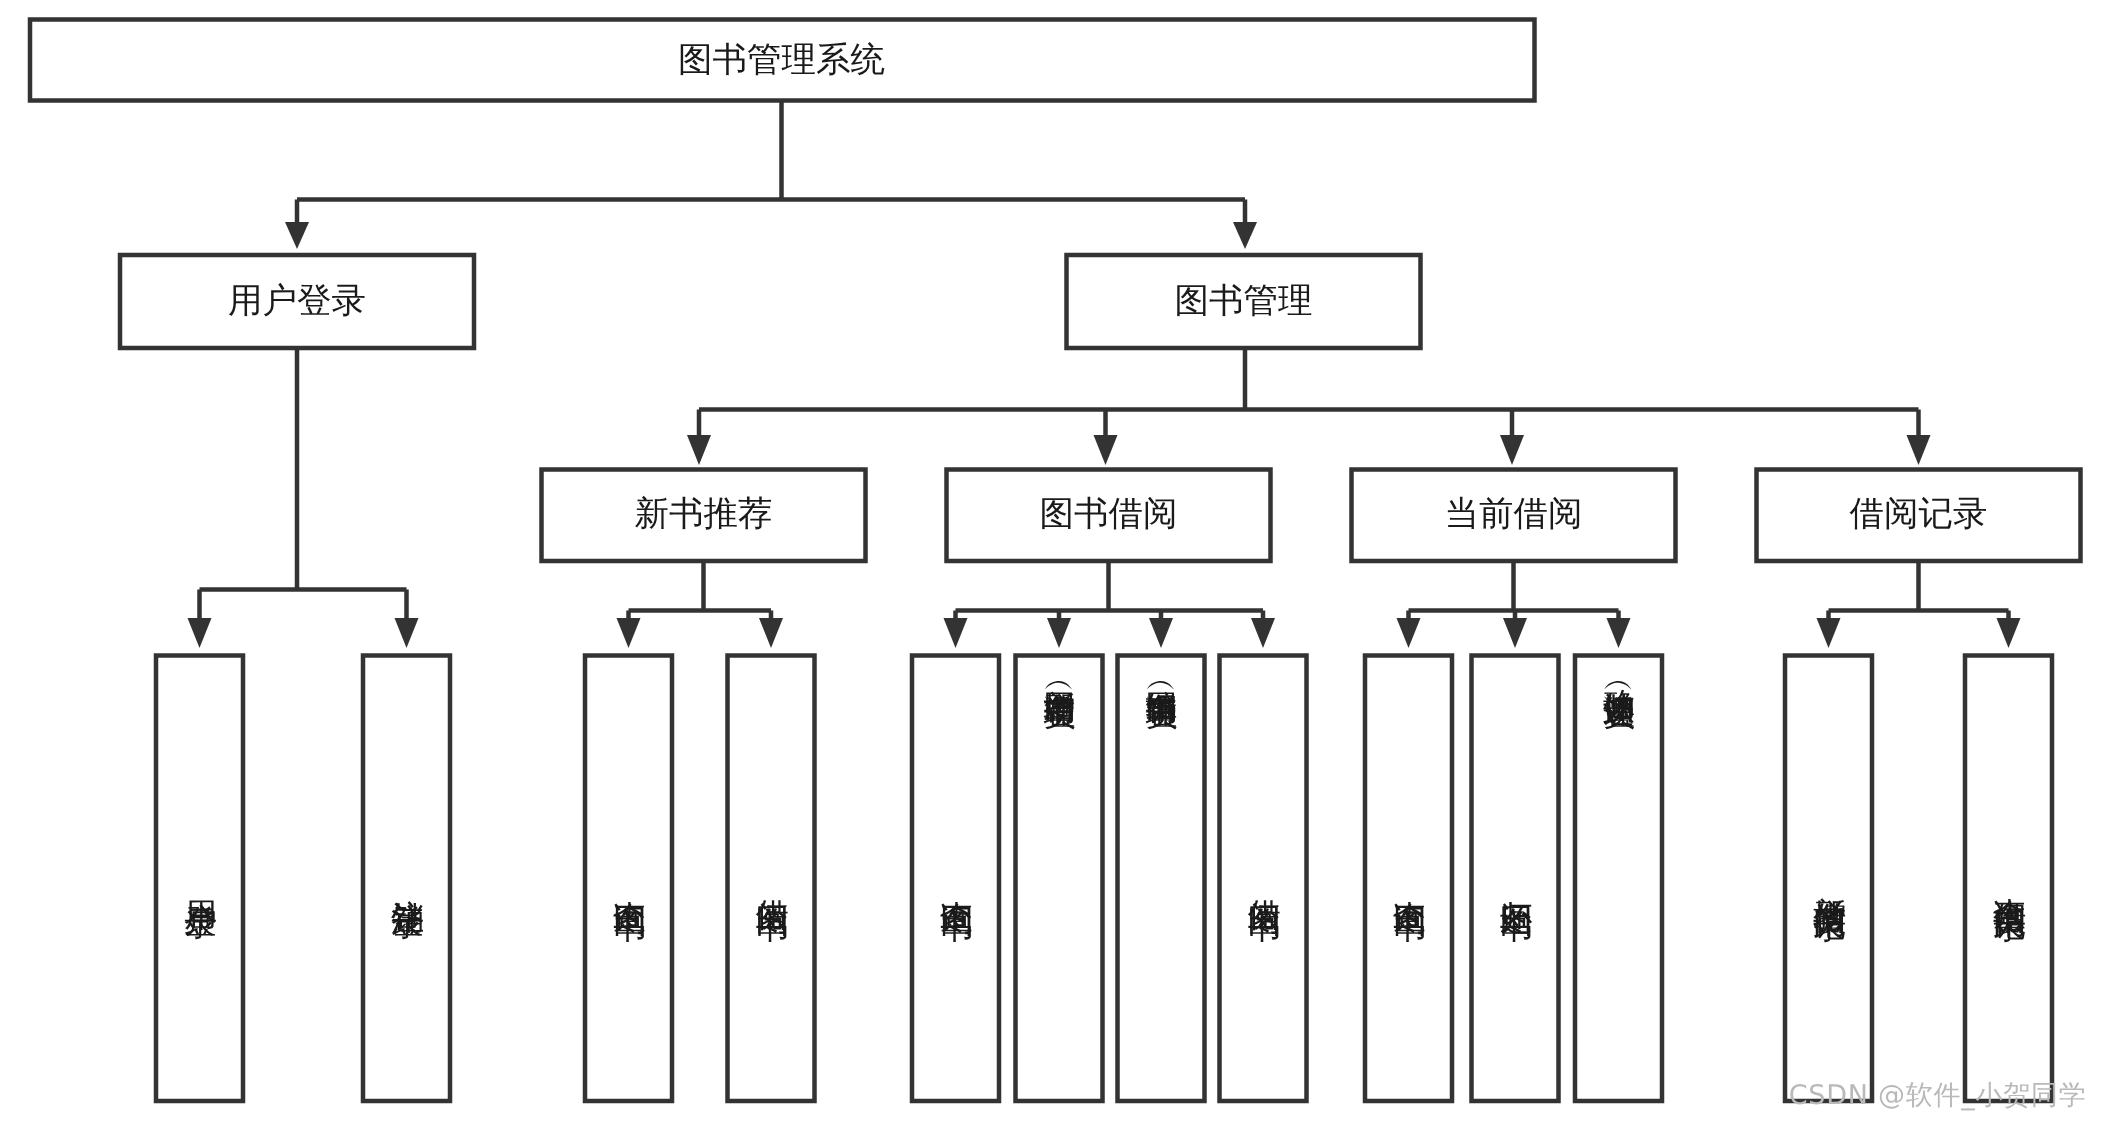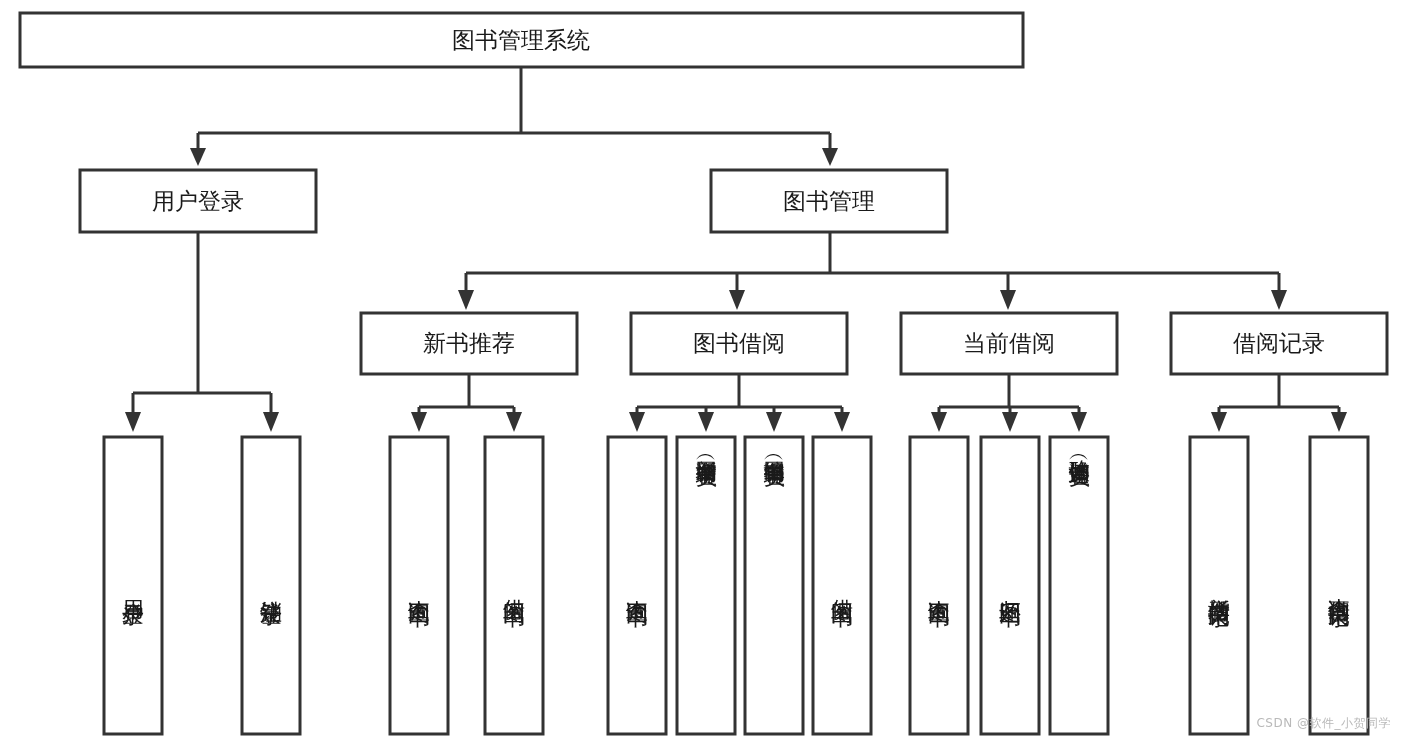--- a/index.html
+++ b/index.html
@@ -65,23 +65,23 @@
     color: #1a1a1a;
     white-space: nowrap;
   }
   .leaf-label.tall {
     font-size: 21px;
     letter-spacing: 1px;
   }
   #watermark {
     position: absolute;
     right: 14px;
-    bottom: 15px;
-    font-family: "DejaVu Sans", "Liberation Sans", sans-serif;
-    font-size: 12px;
+    bottom: 5px;
+    font-family: "DejaVu Sans", "Liberation Sans", sans-serif;
+    font-size: 18px;
     color: #b9b9b9;
     letter-spacing: 0.5px;
     white-space: nowrap;
   }
 </style>
 </head>
 <body>
 
 <div id="diagram-root">
 

